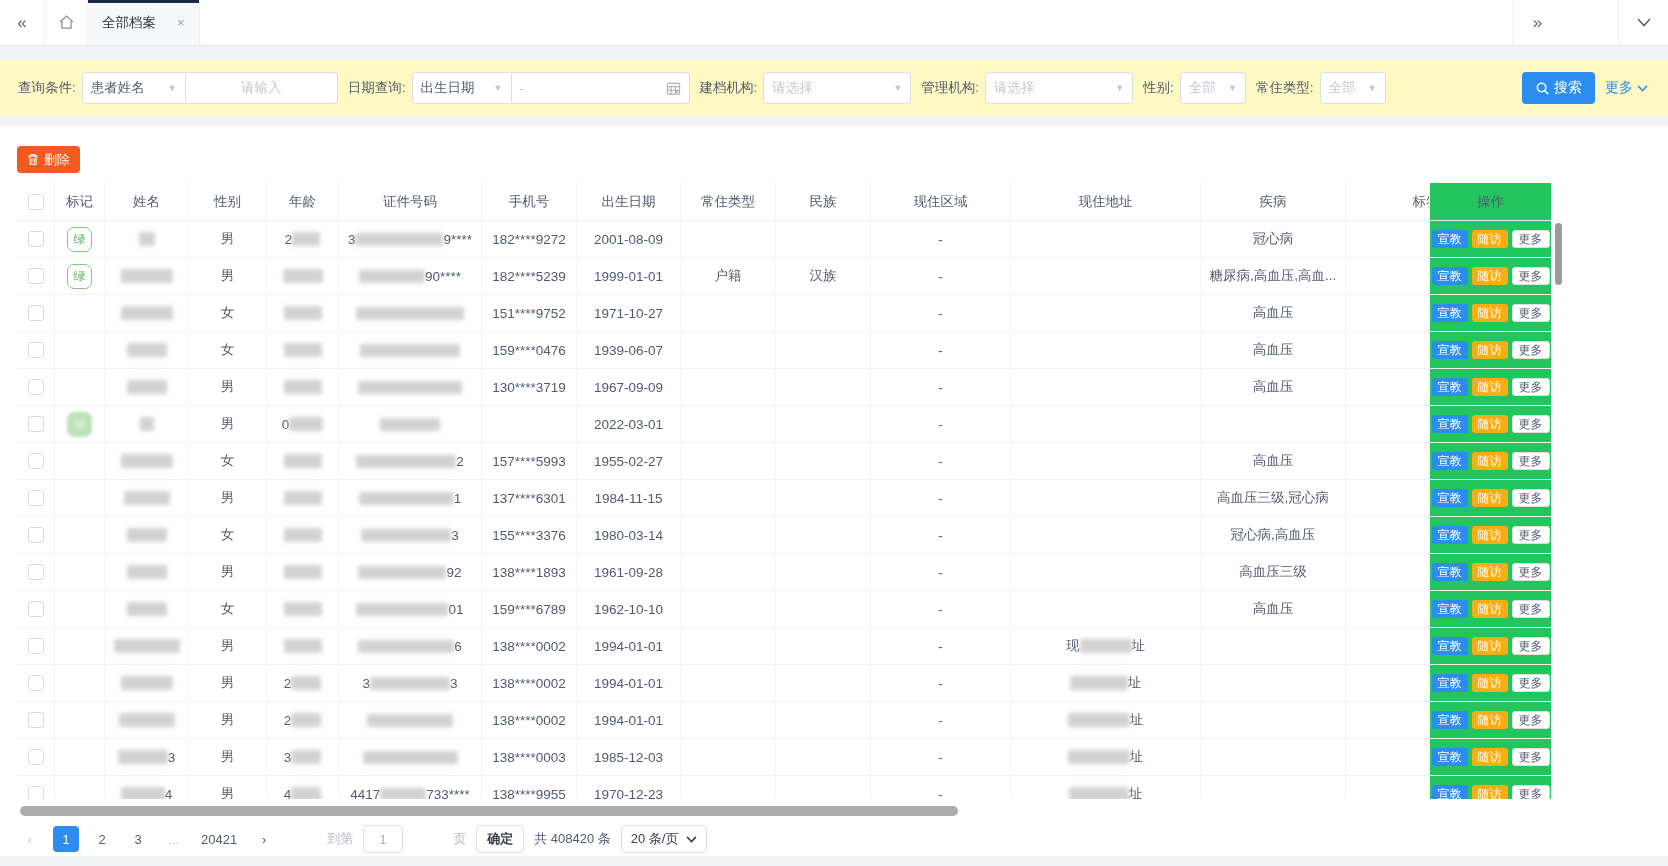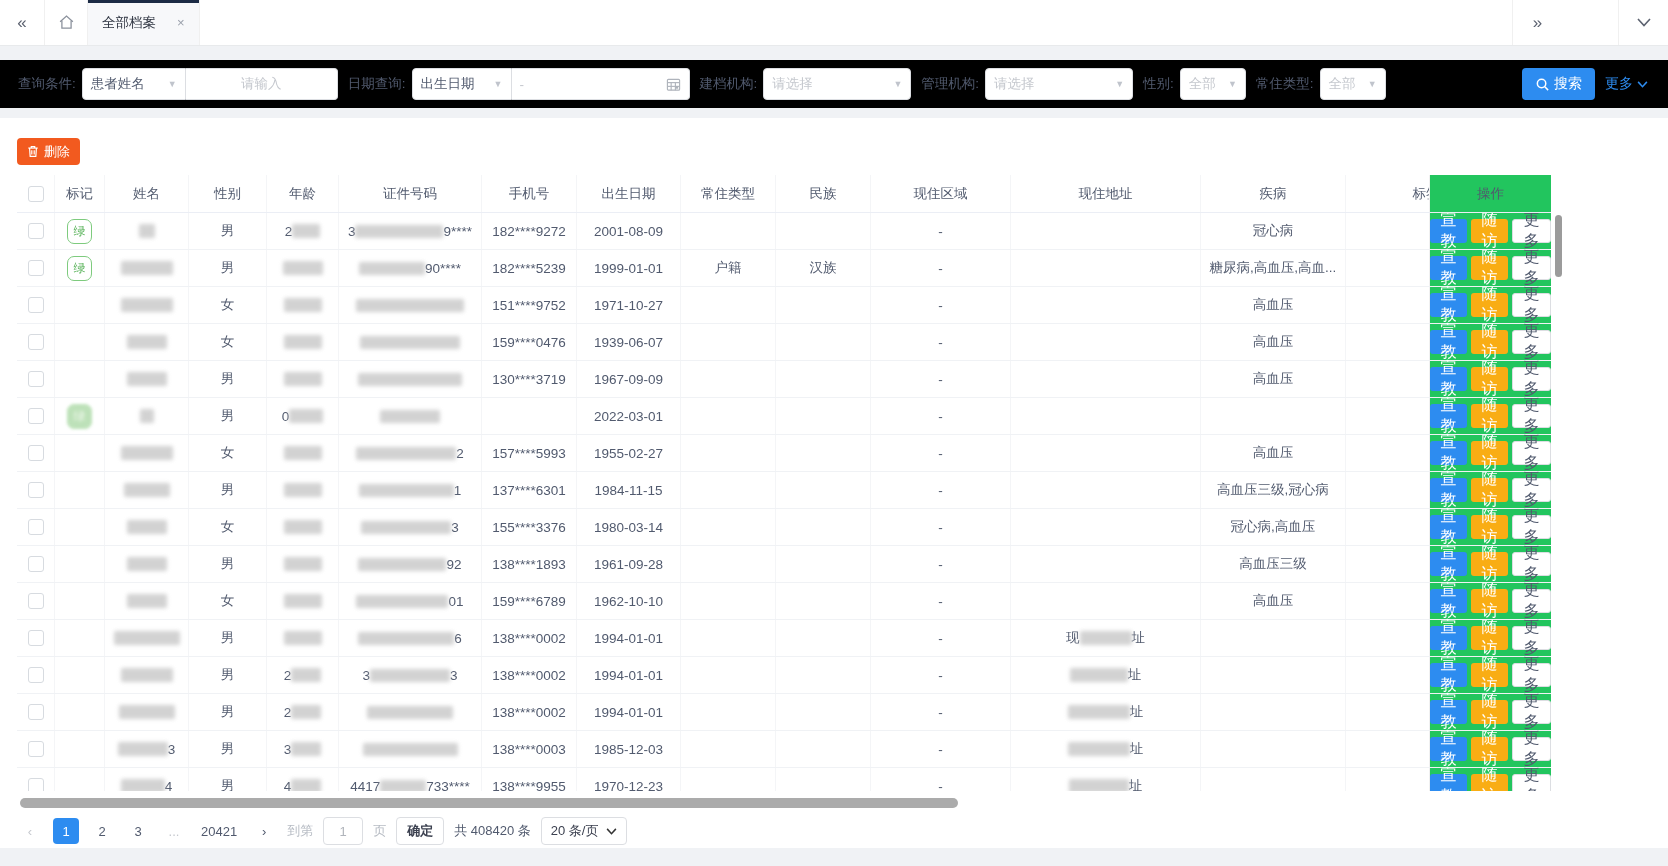--- a/index.html
+++ b/index.html
@@ -13,21 +13,21 @@
   .tab { position:relative; min-width:96px; padding:0 14px; background:#f7f8fa; border-right:1px solid #f0f0f0; display:flex; align-items:center; gap:21px; font-size:13.5px; color:#2f3542; cursor:pointer; }
   .tab.active::before { content:""; position:absolute; top:0; left:0; right:0; height:3px; background:#1c2b45; }
   .tab .close { color:#9aa0ab; font-size:13px; }
   .tb-right { margin-left:auto; display:flex; align-items:stretch; }
   .tb-right .tb-sq { border-left:1px solid #f0f0f0; width:50px; }
   .tb-right .spacer { width:56px; }
 
   .gray-gap { height:14px; background:#f0f2f5; }
 
   
-  .filterbar { height:48px; background:#000000; display:flex; align-items:center; padding:9px 16px; font-size:13.5px; white-space:nowrap; }
+  .filterbar { height:56px; background:#fef9c3; display:flex; align-items:center; padding:9px 16px; font-size:13.5px; white-space:nowrap; }
   .f-label { color:#515a6e; margin:0 6px 0 10px; }
   .f-label:first-child { margin-left:2px; }
   .sel, .inp { height:32px; border:1px solid #dcdee2; border-radius:4px; background:#fff; display:flex; align-items:center; padding:0 8px; color:#515a6e; font-size:13.5px; }
   .sel { justify-content:space-between; cursor:pointer; }
   .sel .car { color:#c0c4cc; font-size:9px; margin-left:6px; }
   .sel.muted .val { color:#c5c8ce; }
   .joined-l { border-radius:4px 0 0 4px; }
   .joined-r { border-radius:0 4px 4px 0; border-left:none;justify-content:center; }
   .ph { color:#c5c8ce; }
   .btn-search { margin-left:auto; height:32px; background:#2d8cf0; color:#fff; border:none; border-radius:4px; padding:0 13px; font-size:14px; display:flex; align-items:center; gap:4px; cursor:pointer; }
@@ -43,21 +43,21 @@
   .thead { height:38px; border-bottom:1px solid #ebeef5; }
   .tbody { height:578px; overflow:hidden; }
   .tr { height:37px; border-bottom:1px solid #f0f2f5; }
   .td, .th { display:flex; align-items:center; justify-content:center; border-right:1px solid #f4f5f7; font-size:13.5px; color:#515a6e; overflow:hidden; }
   .th { color:#515a6e; }
   .c0{width:38px}.c1{width:50px}.c2{width:84px}.c3{width:78px}.c4{width:72px}.c5{width:143px}
   .c6{width:95px}.c7{width:104px}.c8{width:95px}.c9{width:95px}.c10{width:140px}
   .c11{width:190px}.c12{width:145px}.c13{width:205px; padding-right:45px; border-right:none;}
   .ops { position:absolute; right:0; top:0; height:100%; width:122px; background:#22c55e; border-left:1px solid #f0f0f0; display:flex; align-items:center; justify-content:center; gap:4px; }
   .ops.oph { font-size:13.5px; }
-  .obtn { height:24px; padding:0 6px; border-radius:3px; font-size:16px; border:none; cursor:pointer; display:flex; align-items:center; }
+  .obtn { height:18px; padding:0 6px; border-radius:3px; font-size:12px; border:none; cursor:pointer; display:flex; align-items:center; }
   .obtn.b1 { background:#2d8cf0; color:#fff; }
   .obtn.b2 { background:#f9ad14; color:#fff; }
   .obtn.b3 { background:#fff; color:#515a6e; border:1px solid #dcdee2; }
   .ckb { width:16px; height:16px; border:1px solid #d7dbe0; border-radius:3px; background:#fff; cursor:pointer; }
   .badge { width:25px; height:25px; border:1px solid #7ecb7e; border-radius:7px; color:#4fae50; font-size:12px; display:flex; align-items:center; justify-content:center; background:#fff; }
   .badge.faded { background:#a8d8a2; border-color:#a8d8a2; color:#e8f5e4; filter:blur(1.5px); opacity:.75; }
   .blur { display:inline-block; height:14px; background:#c7c7c7; border-radius:2px; filter:blur(2.3px); opacity:.8; vertical-align:middle; }
   .vscroll { position:absolute; top:40px; right:-11px; width:7px; height:560px; }
   .vthumb { width:7px; height:62px; background:#9b9b9b; border-radius:4px; }
   .hscroll { margin-top:7px; height:10px; position:relative; }
@@ -65,21 +65,21 @@
 
   
   .pager { display:flex; align-items:center; gap:10px; margin:9px 0 0 17px; font-size:13px; color:#515a6e; }
   .pg { min-width:26px; height:26px; padding:0 4px; display:flex; align-items:center; justify-content:center; border-radius:4px; cursor:pointer; }
   .pg.active { background:#2d8cf0; color:#fff; }
   .pg.dis { color:#c5c8ce; }
   .goto-inp { width:40px; height:28px; border:1px solid #dcdee2; border-radius:4px; text-align:center; color:#b0b4bb; font-size:13px; display:flex; align-items:center; justify-content:center; }
   .btn-ok { height:28px; padding:0 10px; background:#fff; border:1px solid #dcdee2; border-radius:4px; font-size:13px; color:#3c4150; font-weight:bold; cursor:pointer; }
   .size-sel { height:28px; border:1px solid #dcdee2; border-radius:4px; padding:0 9px; display:flex; align-items:center; gap:8px; cursor:pointer; color:#3c4150; }
   .size-sel .car { font-size:10px; color:#333; }
-  .muted-t { color:#b7bcc4; }
+  .muted-t { color:#b7bcc4;margin-left:40px; }
   .bottom-strip { height:18px; background:#f0f2f5; }
   svg { display:block; }
 </style>
 </head>
 <body>
 
 <div class="tabbar">
   <div class="tb-sq">
       <span>«</span>
     </div>

